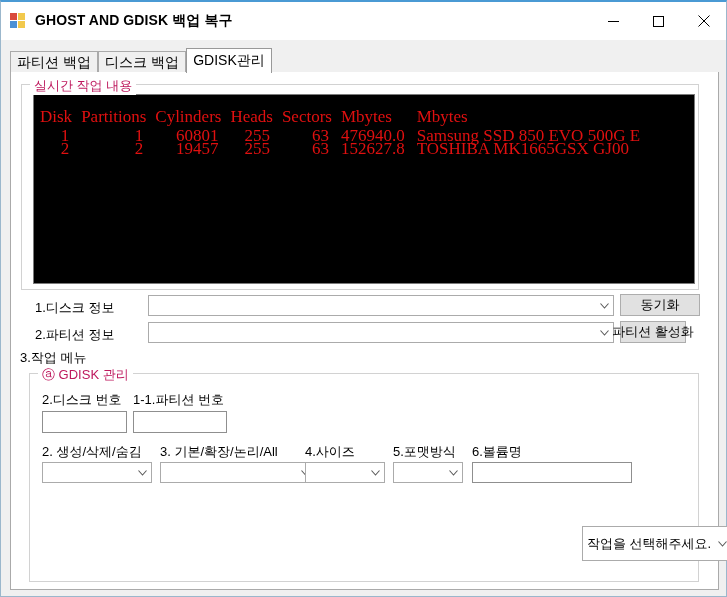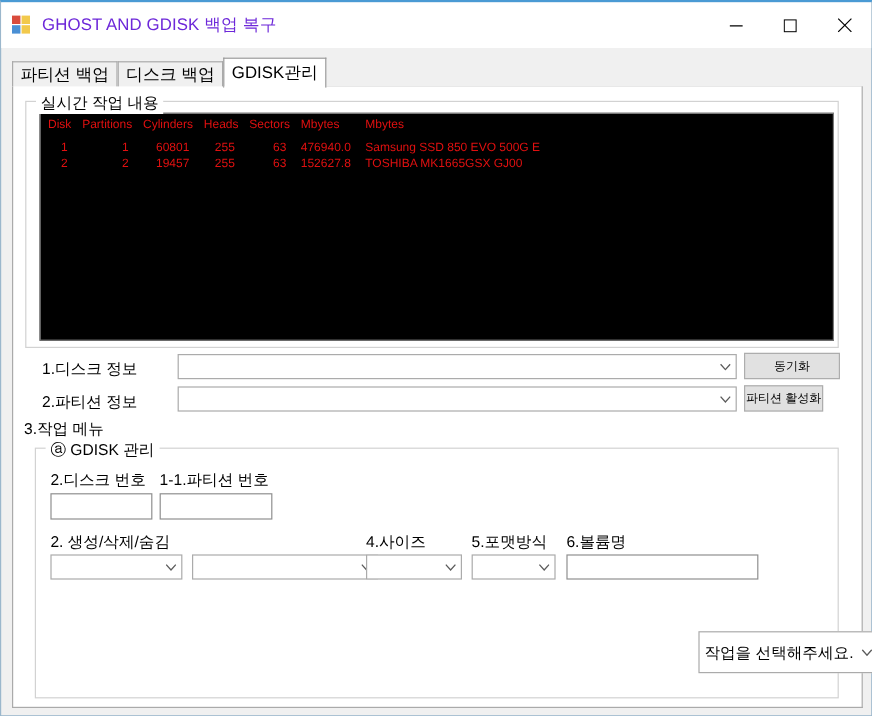--- a/index.html
+++ b/index.html
@@ -30,23 +30,24 @@
     width: 16px; height: 16px;
     margin-left: 9px; margin-right: 9px;
     flex: 0 0 auto;
   }
   .app-icon i { position: absolute; display: block; }
   .ai1 { left: 0;  top: 0;  width: 7px; height: 7px; background: #d94b3c; }
   .ai2 { left: 8px; top: 0;  width: 7px; height: 7px; background: #f2c94c; }
   .ai3 { left: 0;  top: 8px; width: 7px; height: 7px; background: #4a8fd4; }
   .ai4 { left: 8px; top: 8px; width: 7px; height: 7px; background: #f2c94c; }
   .title-text {
-    font-size: 14px; color: #6d28d9;
+    font-size: 14px; color: #000000;
     white-space: nowrap;
     letter-spacing: .1px;
+    font-weight: bold;
   }
   .win-buttons {
     position: absolute; right: 0; top: 0;
     height: 38px; display: flex;
   }
   .win-btn {
     width: 45px; height: 38px;
     display: flex; align-items: center; justify-content: center;
     color: #000; font-size: 13px;
     user-select: none;
@@ -95,41 +96,42 @@
   
   .groupbox { position: absolute; }
   .gb-frame {
     position: absolute; left: 0; right: 0; top: 7px; bottom: 0;
     border: 1px solid #d2d2d2;
   }
   .gb-title {
     position: absolute; left: 9px; top: 0;
     background: #ffffff;
     padding: 0 4px;
-    font-size: 13px; color: #000000;
+    font-size: 13px; color: #be185d;
     white-space: nowrap;
     z-index: 2;
   }
 
   
   .console {
     position: absolute;
     left: 12px; top: 17px;
     width: 662px; height: 190px;
     background: #000000;
     border: 1px solid #7a7a7a;
     overflow: hidden;
     padding: 3px 0 0 6px;
   }
   .console table {
     border-collapse: collapse;
-    font-family: Liberation Sans, sans-serif;
-    font-size: 10px;
+    font-family: Liberation Serif, serif;
+    font-size: 17px;
     color: #e01010;
     line-height: 13px;
+    margin-top: 12px;
   }
   .console th {
     text-align: left;
     font-weight: normal;
     padding: 0 9px 6px 0;
     white-space: nowrap;
   }
   .console td {
     padding: 0 9px 0 0;
     white-space: nowrap;
@@ -161,21 +163,21 @@
   .txt {
     position: absolute;
     background: #ffffff;
     border: 1px solid #8f8f8f;
   }
   .btn {
     position: absolute;
     background: #e1e1e1;
     border: 1px solid #adadad;
     display: flex; align-items: center; justify-content: center;
-    font-size: 10px; color: #000;
+    font-size: 13px; color: #000;
     white-space: nowrap;
   }
 </style>
 </head>
 <body>
 
 <div id="app">
 
   <div class="titlebar">
     <span class="app-icon">
@@ -307,20 +309,21 @@
       <div class="lbl" style="left:13px; top:77px;">2. 생성/삭제/숨김</div>
       <div class="combo" style="left:13px; top:96px; width:110px; height:21px;">
         <span class="cval"></span>
         <span class="carrow">
           <svg width="9" height="6" viewBox="0 0 9 6">
               <polyline points="0.5,0.5 4.5,5 8.5,0.5" fill="none" stroke="#5c5c5c" stroke-width="1.1"></polyline>
             </svg>
         </span>
       </div>
 
+      <div class="lbl" style="left:131px; top:77px;">3. 기본/확장/논리/All</div>
       <div class="combo" style="left:131px; top:96px; width:155px; height:21px;">
         <span class="cval"></span>
         <span class="carrow">
           <svg width="9" height="6" viewBox="0 0 9 6">
               <polyline points="0.5,0.5 4.5,5 8.5,0.5" fill="none" stroke="#5c5c5c" stroke-width="1.1"></polyline>
             </svg>
         </span>
       </div>
 
       <div class="lbl" style="left:276px; top:77px;">4.사이즈</div>

